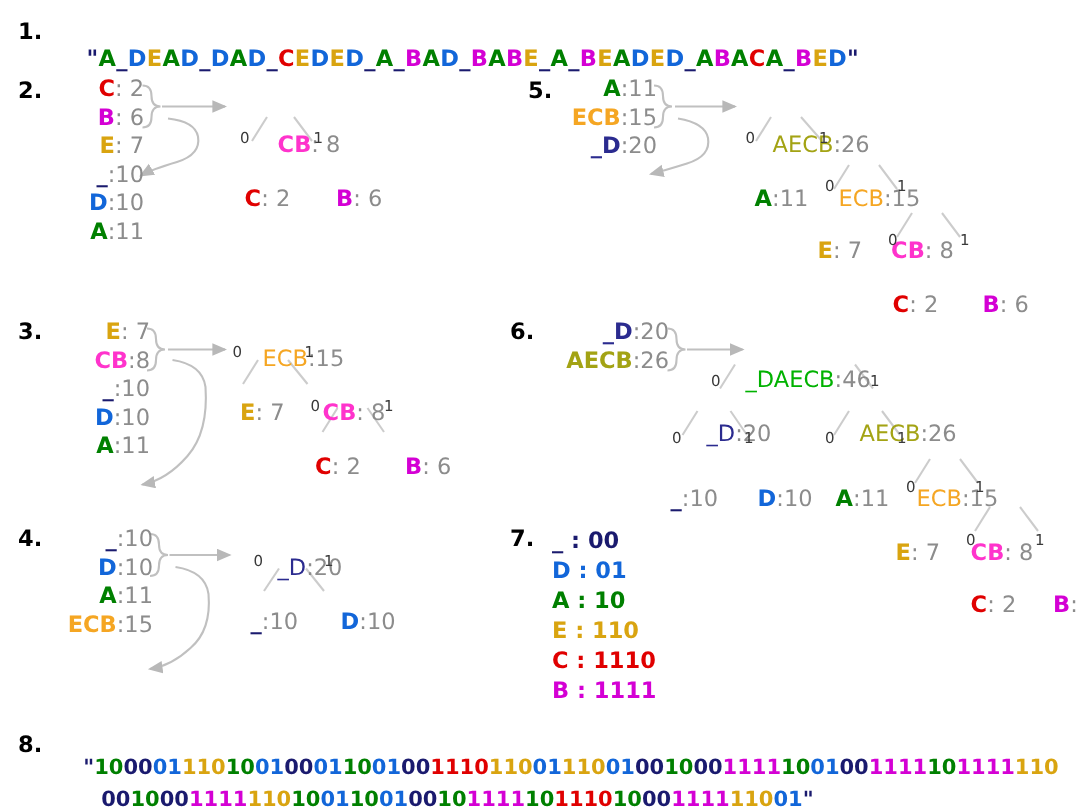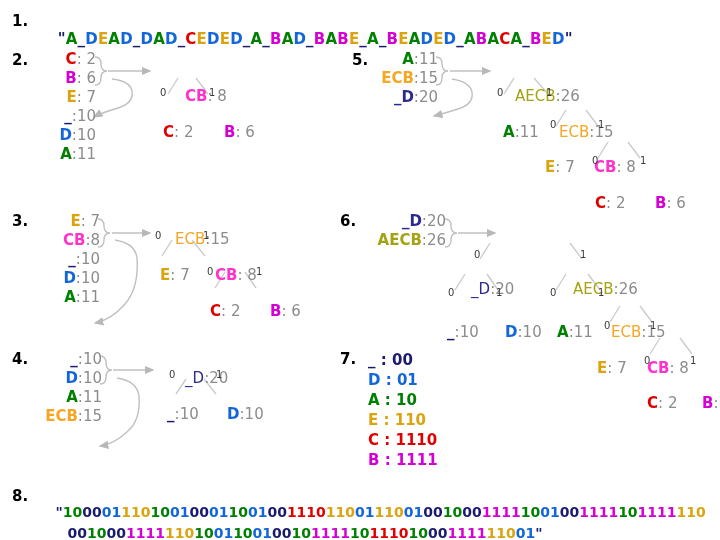--- a/index.html
+++ b/index.html
@@ -220,20 +220,23 @@
   <div class="abs node" style="left:576px;top:176px;">
     <span class="nm c-C">C</span><span class="vl">: </span><span class="vl">2</span>
   </div>
   <div class="abs node" style="left:636px;top:176px;">
     <span class="nm c-B">B</span><span class="vl">: </span><span class="vl">6</span>
   </div>
 
   <div class="abs stepnum" style="left:340px;top:212px;">6.</div>
   <div class="abs queue" id="q6" style="left:346px;top:212px;width:100px;"><div class="row"><span class="lbl" style="color: rgb(43, 43, 143);">_D</span><span class="val">:</span><span class="val">20</span></div><div class="row"><span class="lbl" style="color: rgb(163, 163, 20);">AECB</span><span class="val">:</span><span class="val">26</span></div></div>
 
+  <div class="abs node merged" style="left:478px;top:226px;">
+    <span class="nm c-DAECB">_DAECB</span><span class="vl">:</span><span class="vl">46</span>
+  </div>
   <div class="abs bit0" style="left:474px;top:249px;">0</div>
   <div class="abs bit1" style="left:580px;top:249px;">1</div>
   <div class="abs node merged" style="left:452px;top:262px;">
     <span class="nm c-DD">_D</span><span class="vl">:</span><span class="vl">20</span>
   </div>
   <div class="abs node merged" style="left:554px;top:262px;">
     <span class="nm c-AECB">AECB</span><span class="vl">:</span><span class="vl">26</span>
   </div>
   <div class="abs bit0" style="left:448px;top:287px;">0</div>
   <div class="abs bit1" style="left:496px;top:287px;">1</div>

